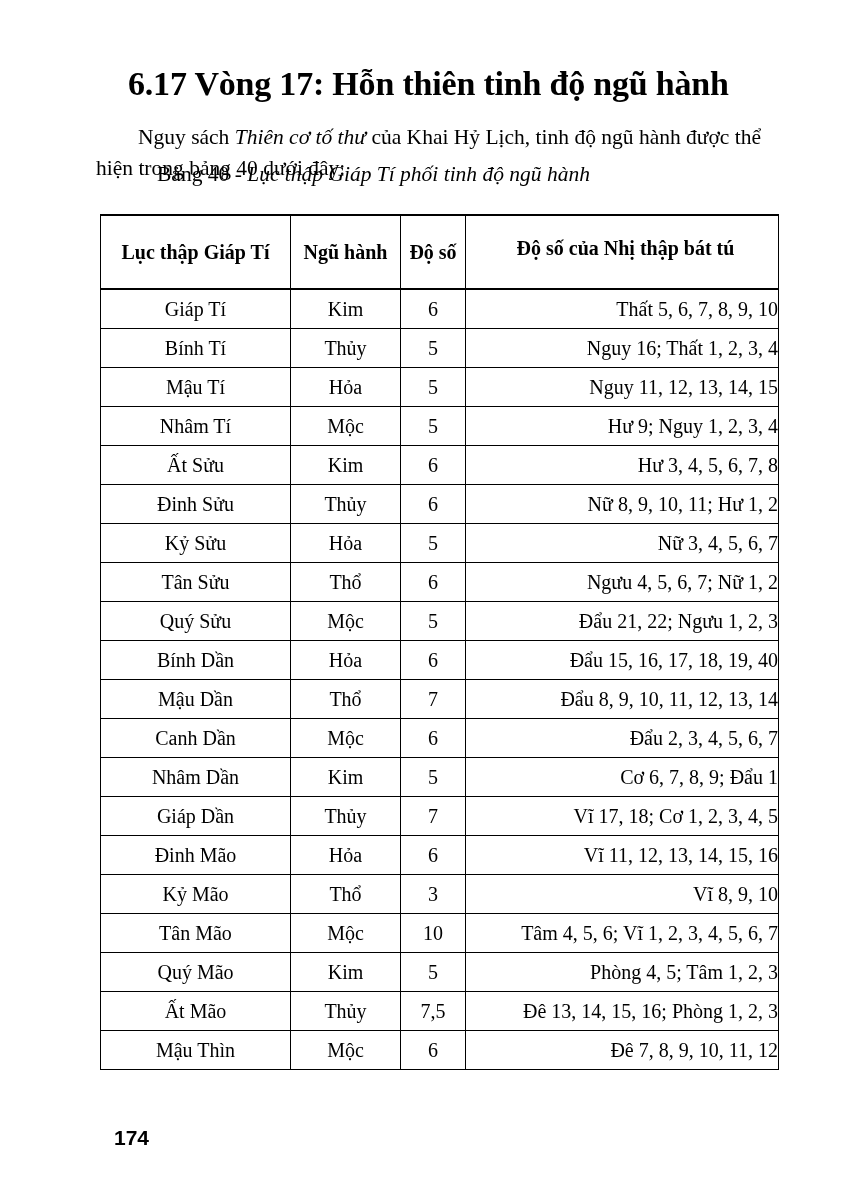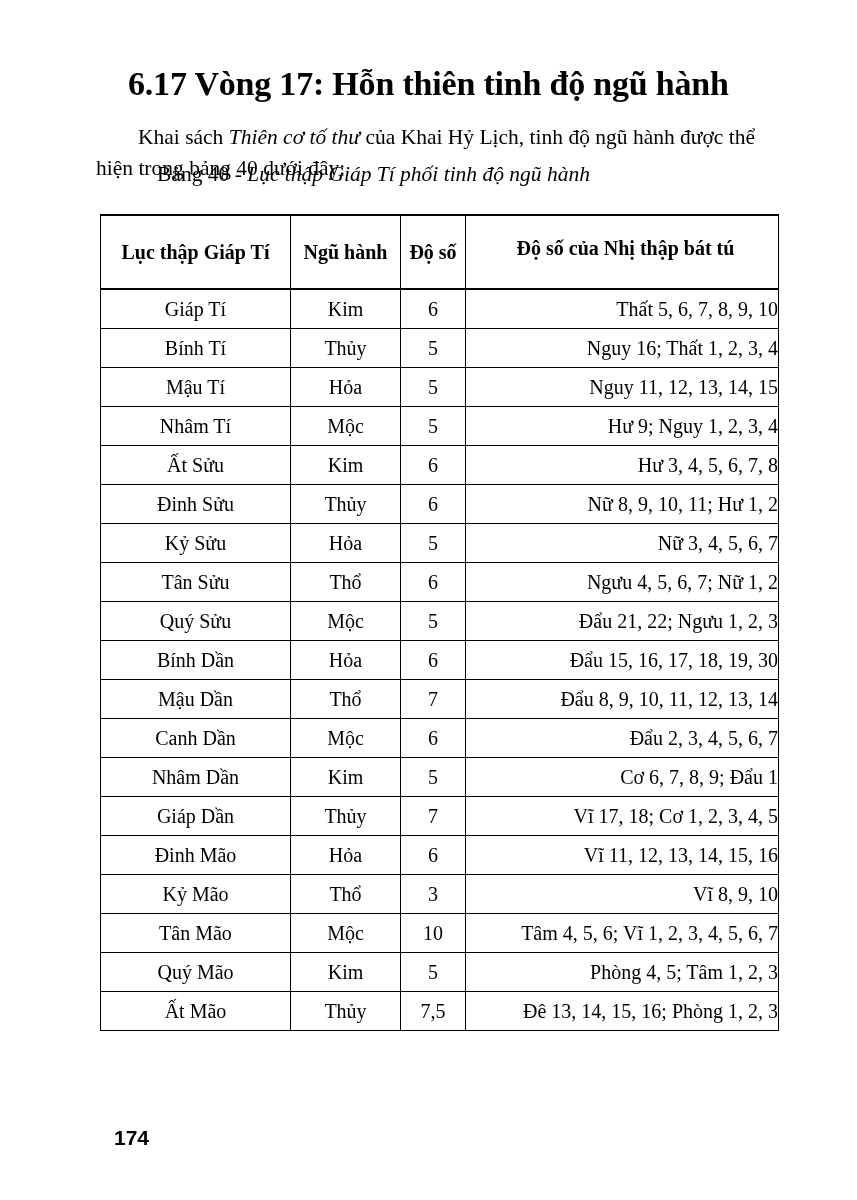--- a/index.html
+++ b/index.html
@@ -130,21 +130,21 @@
   }
 </style>
 </head>
 <body>
 
 <div class="page">
 
   <h1 class="section-heading">6.17 Vòng 17: Hỗn thiên tinh độ ngũ hành</h1>
 
   <p class="intro-para">
-    <span>Khai sách </span><span class="it">Thiên cơ tố thư</span><span> của Khai Hỷ Lịch, tinh độ ngũ hành được thể hiện trong bảng 40 dưới đây:</span>
+    <span>Nguy sách </span><span class="it">Thiên cơ tố thư</span><span> của Khai Hỷ Lịch, tinh độ ngũ hành được thể hiện trong bảng 40 dưới đây:</span>
   </p>
 
   <div class="table-caption">
     <span>Bảng 40 - </span><span class="cap-title">Lục thập Giáp Tí phối tinh độ ngũ hành</span>
   </div>
 
   <div class="table-wrap">
     <table class="data-table">
       <colgroup>
         <col class="w-canchi">
@@ -212,21 +212,21 @@
           <tr>
             <td class="c-canchi">Quý Sửu</td>
             <td class="c-nguhanh">Mộc</td>
             <td class="c-doso">5</td>
             <td class="c-detail">Đẩu 21, 22; Ngưu 1, 2, 3</td>
           </tr>
           <tr>
             <td class="c-canchi">Bính Dần</td>
             <td class="c-nguhanh">Hỏa</td>
             <td class="c-doso">6</td>
-            <td class="c-detail">Đẩu 15, 16, 17, 18, 19, 30</td>
+            <td class="c-detail">Đẩu 15, 16, 17, 18, 19, 40</td>
           </tr>
           <tr>
             <td class="c-canchi">Mậu Dần</td>
             <td class="c-nguhanh">Thổ</td>
             <td class="c-doso">7</td>
             <td class="c-detail">Đẩu 8, 9, 10, 11, 12, 13, 14</td>
           </tr>
           <tr>
             <td class="c-canchi">Canh Dần</td>
             <td class="c-nguhanh">Mộc</td>
@@ -268,19 +268,25 @@
             <td class="c-nguhanh">Kim</td>
             <td class="c-doso">5</td>
             <td class="c-detail">Phòng 4, 5; Tâm 1, 2, 3</td>
           </tr>
           <tr>
             <td class="c-canchi">Ất Mão</td>
             <td class="c-nguhanh">Thủy</td>
             <td class="c-doso">7,5</td>
             <td class="c-detail">Đê 13, 14, 15, 16; Phòng 1, 2, 3</td>
           </tr>
+          <tr>
+            <td class="c-canchi">Mậu Thìn</td>
+            <td class="c-nguhanh">Mộc</td>
+            <td class="c-doso">6</td>
+            <td class="c-detail">Đê 7, 8, 9, 10, 11, 12</td>
+          </tr>
         </tbody>
     </table>
   </div>
 
   <div class="page-number">174</div>
 
 </div>
 
 </body></html>

